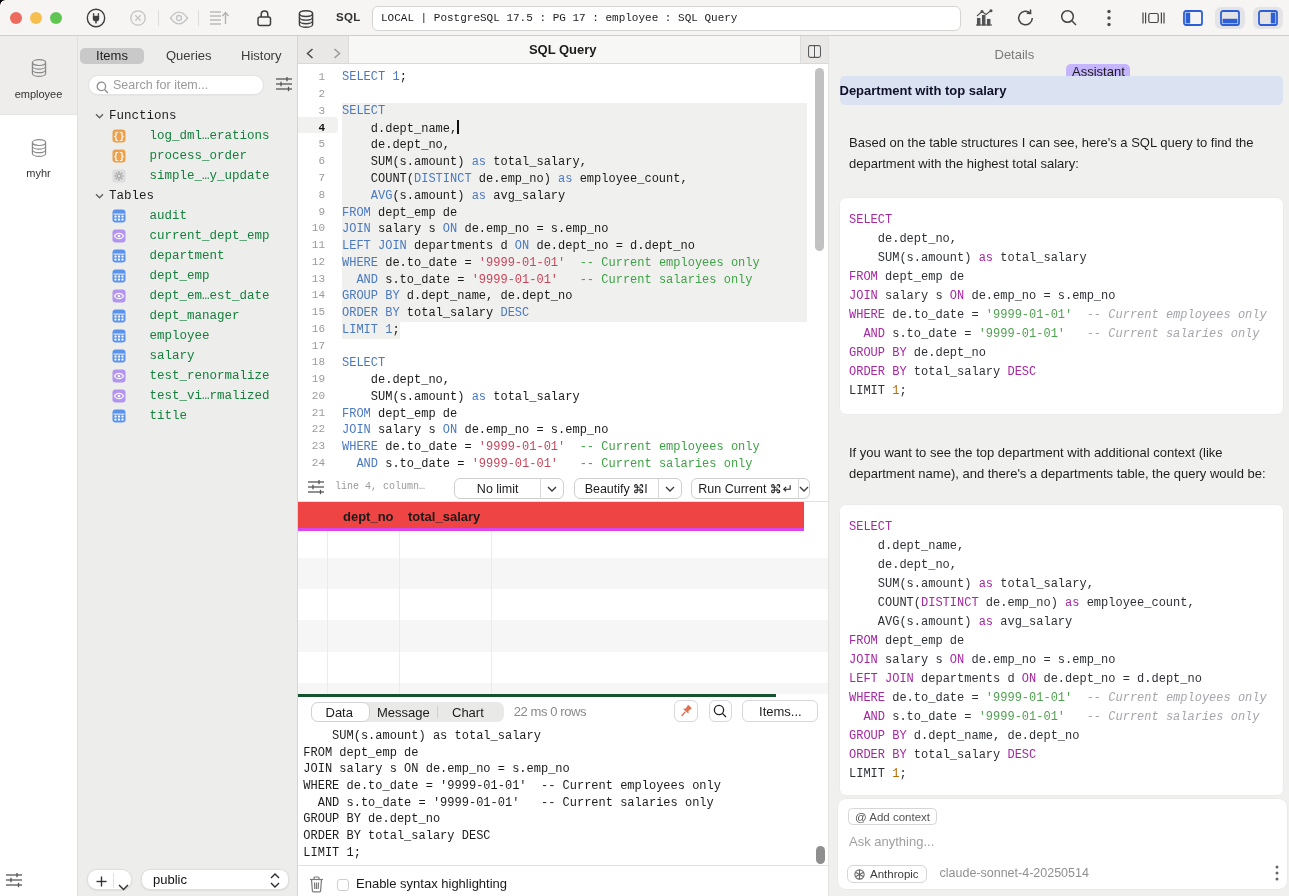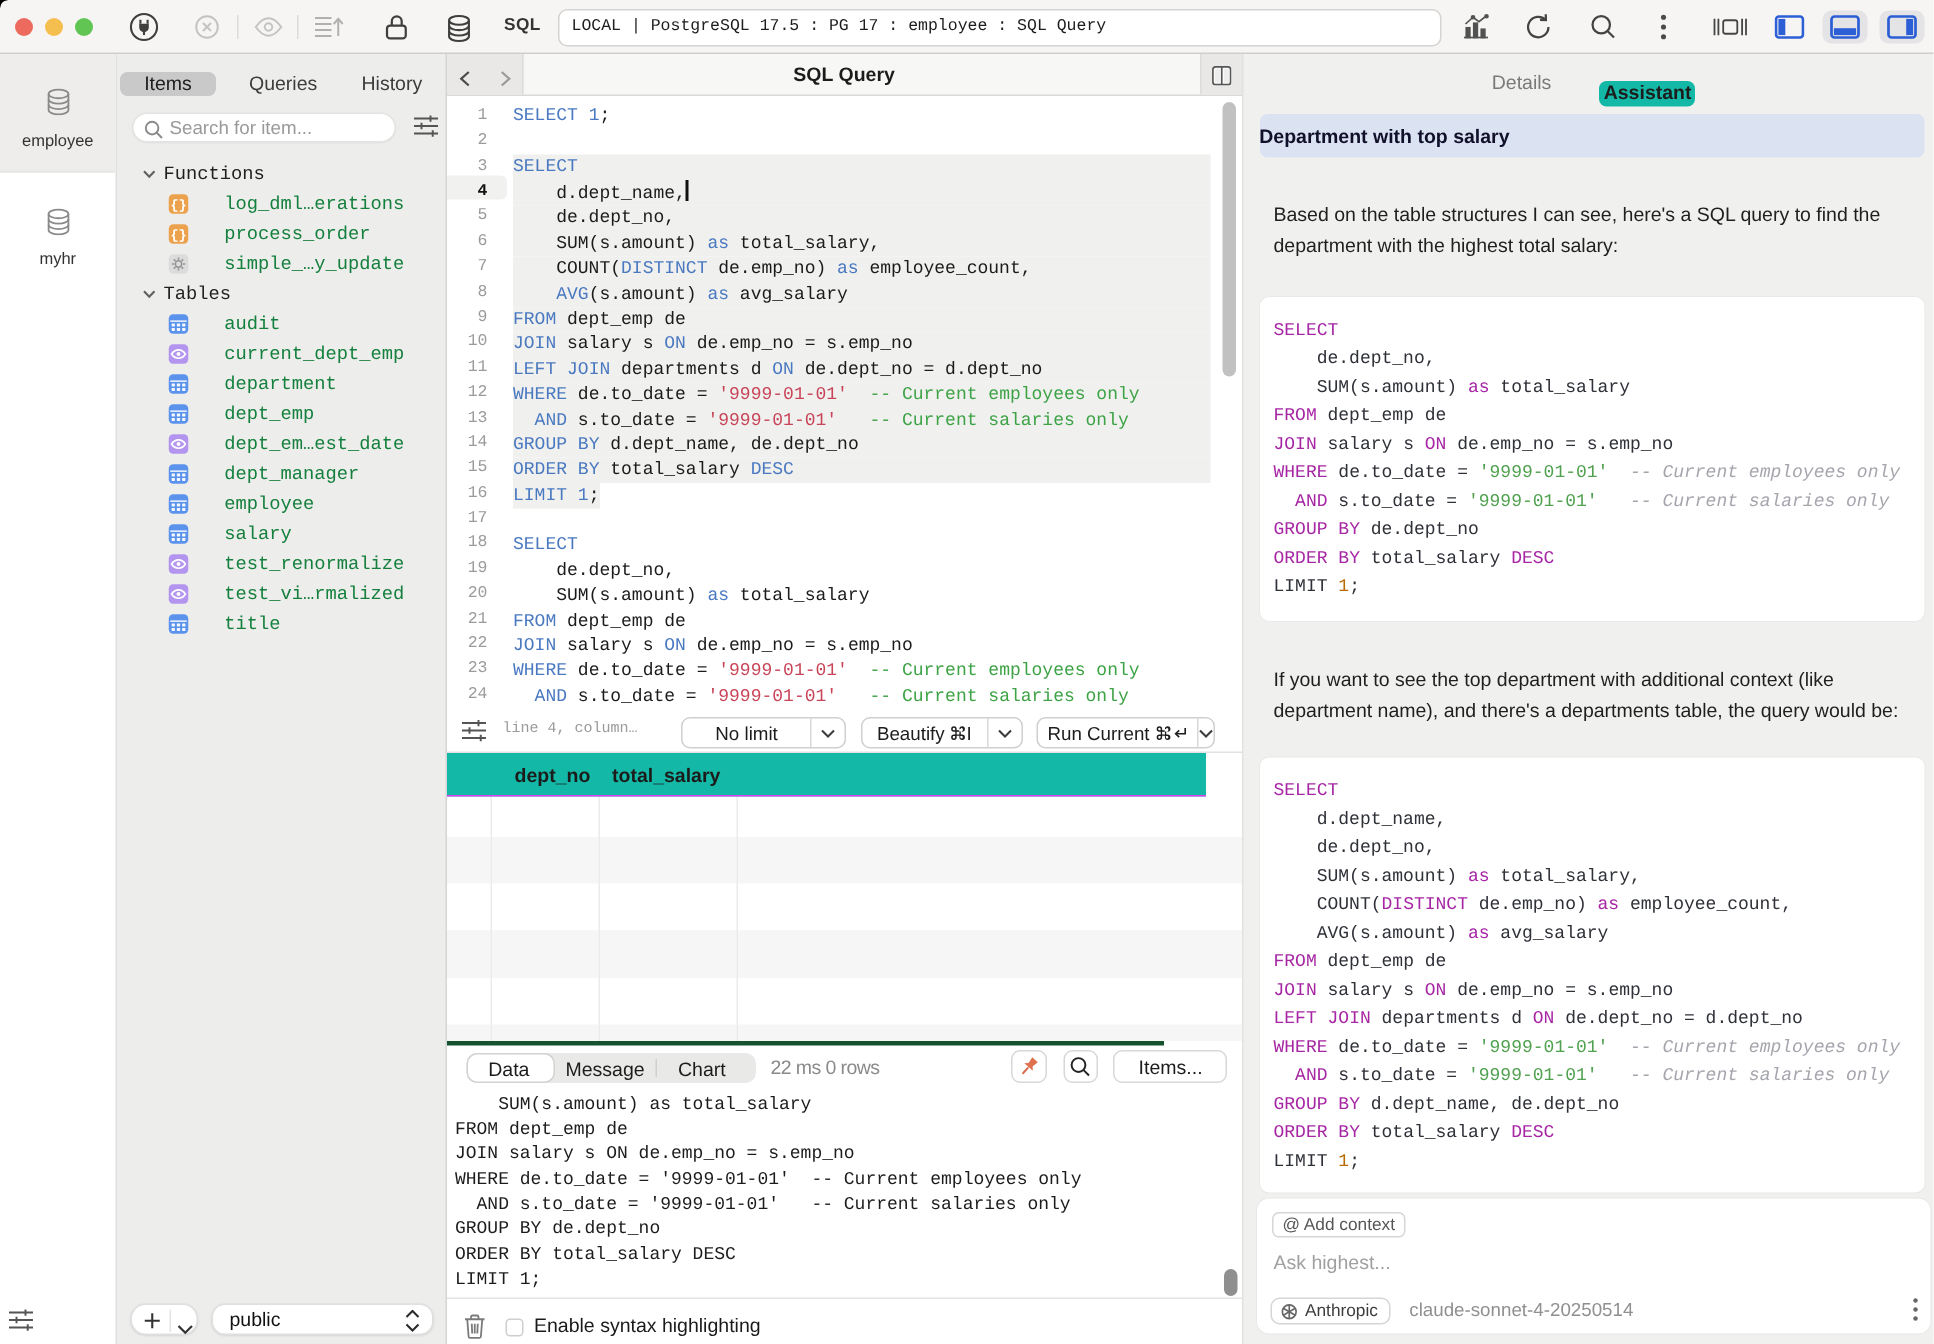--- a/index.html
+++ b/index.html
@@ -39,37 +39,37 @@
 #cursor{display:inline-block;width:1.5px;height:14px;background:#111;vertical-align:-2px}
 #edscroll{position:absolute;left:517px;top:4px;width:9px;height:183px;background:#b6b6b6;border-radius:4.5px;opacity:.85}
 #toolbar2{position:absolute;left:0;top:437px;width:529.5px;height:29px;background:#fff;border-bottom:1px solid #e2e2e2}
 .ddbtn{position:absolute;top:5px;height:21px;background:#fff;border:1px solid #cfcfcf;border-radius:6px;font-size:12.5px;color:#1c1c1c;display:flex;align-items:center}
 .ddbtn .lab{flex:1;text-align:center;padding:0 6px;white-space:nowrap}
 .ddbtn .div{width:1px;height:20px;background:#d8d8d8}
 .ddbtn .ch{width:22px;display:flex;justify-content:center}
 #status{position:absolute;left:37px;top:8px;font-family:"Liberation Mono",monospace;font-size:10px;color:#9a9a9a}
 #results{position:absolute;left:0;top:466px;width:529.5px;height:192px;background:#fff}
 #results .vline{position:absolute;top:0;width:1px;height:192px;background:#ebebeb}
-#rheader{position:absolute;left:0;top:0;width:506px;height:29px;border-bottom:1px solid #d946ef;background:#14b8a6}
+#rheader{position:absolute;left:0;top:0;width:506px;height:29px;border-bottom:3px solid #d946ef;background:#ef4444}
 #rheader span{position:absolute;top:7px;font-size:13px;font-weight:bold;color:#1b1b1b}
 .stripe{position:absolute;left:0;width:529.5px;background:#f6f6f6}
 #bottompanel{position:absolute;left:0;top:658px;width:478px;height:202px;background:#fff;border-top:3px solid #14532d}
 #seg{position:absolute;left:13px;top:5px;width:192.7px;height:19.5px;background:#e9e9e8;border-radius:7px}
 #seg .pill{position:absolute;left:0;top:0;width:58.6px;height:19.5px;background:#fff;border:1px solid #d2d2d2;border-radius:7px}
 #seg .t{position:absolute;top:2.5px;font-size:13px;color:#1c1c1c}
 #rowsinfo{position:absolute;left:215.7px;top:7px;font-size:13px;color:#8a8a8a;letter-spacing:-.4px}
 .minibtn{position:absolute;top:3.4px;height:22px;background:#fff;border:1px solid #d8d8d8;border-radius:6px;display:flex;align-items:center;justify-content:center}
 #log{position:absolute;left:5.3px;top:30.9px;font-family:"Liberation Mono",monospace;font-size:12px;line-height:16.7px;color:#1c1c1c;white-space:pre}
 #logscroll{position:absolute;left:518px;top:149px;width:9px;height:18px;background:#8f8f8f;border-radius:4.5px}
 #bbar{position:absolute;left:0;top:168px;width:529.5px;height:34px;border-top:1px solid #e3e3e3;background:#fff}
 #cbx{position:absolute;left:39px;top:12.5px;width:12px;height:12px;border:1px solid #cecece;border-radius:3px;background:#fff}
 #cblabel{position:absolute;left:58px;top:10px;font-size:13px;color:#1a1a1a}
 #rightpanel{position:absolute;left:827.5px;top:36px;width:461.5px;height:860px;background:#f0f0ef;border-left:1px solid #e2e2e2}
 #rtabs .dt{position:absolute;left:166px;top:11px;font-size:13px;color:#7a7a7a}
-#rpill{position:absolute;left:237.9px;top:18px;width:64px;height:16.5px;background:#14b8a6;border-radius:5px;text-align:center;font-size:13px;font-weight:bold;color:#1c1c1c;line-height:16.5px}
+#rpill{position:absolute;left:237.9px;top:28px;width:64px;height:16.5px;background:#c4b5fd;border-radius:5px;text-align:center;font-size:13px;font-weight:normal;color:#1c1c1c;line-height:16.5px}
 #banner{position:absolute;left:11px;top:39.5px;width:443.5px;height:29px;background:#dbe3f3;border-radius:5px;font-size:13px;font-weight:bold;color:#10102a;line-height:29px;}
 .rp{position:absolute;left:20.5px;font-size:13px;color:#1f1f1f;line-height:21.5px}
 .card{position:absolute;left:11px;width:443.5px;background:#fff;border-radius:6px;box-shadow:0 0 0 .5px rgba(0,0,0,.04)}
 .card .codeb{position:absolute;left:9.5px;top:13px;font-family:"Liberation Mono",monospace;font-size:12px;line-height:19px;color:#2f3138;white-space:pre}
 .pk{color:#a626a4}.pn{color:#b76b01}.ps{color:#50a14f}.pc{color:#a5a6ad;font-style:italic}
 #inputcard{position:absolute;left:9.5px;top:763.3px;width:449px;height:90px;background:#fff;border-radius:8px;box-shadow:0 0 0 .5px rgba(0,0,0,.05)}
 #ctxchip{position:absolute;left:10px;top:9px;height:17px;border:1px solid #d6d6d6;border-radius:4.5px;font-size:11.5px;color:#555;line-height:16px;padding:0 6px}
 #askline{position:absolute;left:11px;top:35px;font-size:13px;color:#a0a0a0}
 #modelpill{position:absolute;left:9px;top:65.5px;height:18px;border:1px solid #d6d6d6;border-radius:6px;font-size:11.5px;color:#3c3c3c;line-height:17px;padding:0 7px 0 22px}
 #modeltxt{position:absolute;left:101.5px;top:67px;font-size:12.5px;color:#909090}
@@ -584,21 +584,21 @@
  <div class="rp" style="top:95.5px">Based on the table structures I can see, here's a SQL query to find the<br>department with the highest total salary:</div>
  <div class="card" style="top:161.5px;height:216.5px">
       <div class="codeb"><div><span class="pk">SELECT</span></div><div>    de.dept_no,</div><div>    SUM(s.amount) <span class="pk">as</span> total_salary</div><div><span class="pk">FROM</span> dept_emp de</div><div><span class="pk">JOIN</span> salary s <span class="pk">ON</span> de.emp_no = s.emp_no</div><div><span class="pk">WHERE</span> de.to_date = <span class="ps">'9999-01-01'</span>  <span class="pc">-- Current employees only</span></div><div>  <span class="pk">AND</span> s.to_date = <span class="ps">'9999-01-01'</span>   <span class="pc">-- Current salaries only</span></div><div><span class="pk">GROUP</span> <span class="pk">BY</span> de.dept_no</div><div><span class="pk">ORDER</span> <span class="pk">BY</span> total_salary <span class="pk">DESC</span></div><div>LIMIT <span class="pn">1</span>;</div></div>
     </div>
  <div class="rp" style="top:405.5px">If you want to see the top department with additional context (like<br>department name), and there's a departments table, the query would be:</div>
  <div class="card" style="top:468.5px;height:290px">
       <div class="codeb"><div><span class="pk">SELECT</span></div><div>    d.dept_name,</div><div>    de.dept_no,</div><div>    SUM(s.amount) <span class="pk">as</span> total_salary,</div><div>    COUNT(<span class="pk">DISTINCT</span> de.emp_no) <span class="pk">as</span> employee_count,</div><div>    AVG(s.amount) <span class="pk">as</span> avg_salary</div><div><span class="pk">FROM</span> dept_emp de</div><div><span class="pk">JOIN</span> salary s <span class="pk">ON</span> de.emp_no = s.emp_no</div><div><span class="pk">LEFT</span> <span class="pk">JOIN</span> departments d <span class="pk">ON</span> de.dept_no = d.dept_no</div><div><span class="pk">WHERE</span> de.to_date = <span class="ps">'9999-01-01'</span>  <span class="pc">-- Current employees only</span></div><div>  <span class="pk">AND</span> s.to_date = <span class="ps">'9999-01-01'</span>   <span class="pc">-- Current salaries only</span></div><div><span class="pk">GROUP</span> <span class="pk">BY</span> d.dept_name, de.dept_no</div><div><span class="pk">ORDER</span> <span class="pk">BY</span> total_salary <span class="pk">DESC</span></div><div>LIMIT <span class="pn">1</span>;</div></div>
     </div>
  <div id="inputcard">
    <div id="ctxchip">@ Add context</div>
-   <div id="askline">Ask highest...</div>
+   <div id="askline">Ask anything...</div>
    <div id="modelpill">Anthropic
      <div class="abs" style="left:5px;top:2.5px"><svg class="" width="13" height="13" viewBox="0 0 13 13">
             <g stroke="#666" stroke-width="1.1" fill="none">
               <circle cx="6.5" cy="6.5" r="4.6"></circle>
               <line x1="6.5" y1="1.9" x2="6.5" y2="11.1"></line>
               <line x1="2.5" y1="4.2" x2="10.5" y2="8.8"></line>
               <line x1="2.5" y1="8.8" x2="10.5" y2="4.2"></line>
             </g>
           </svg></div>
    </div>

